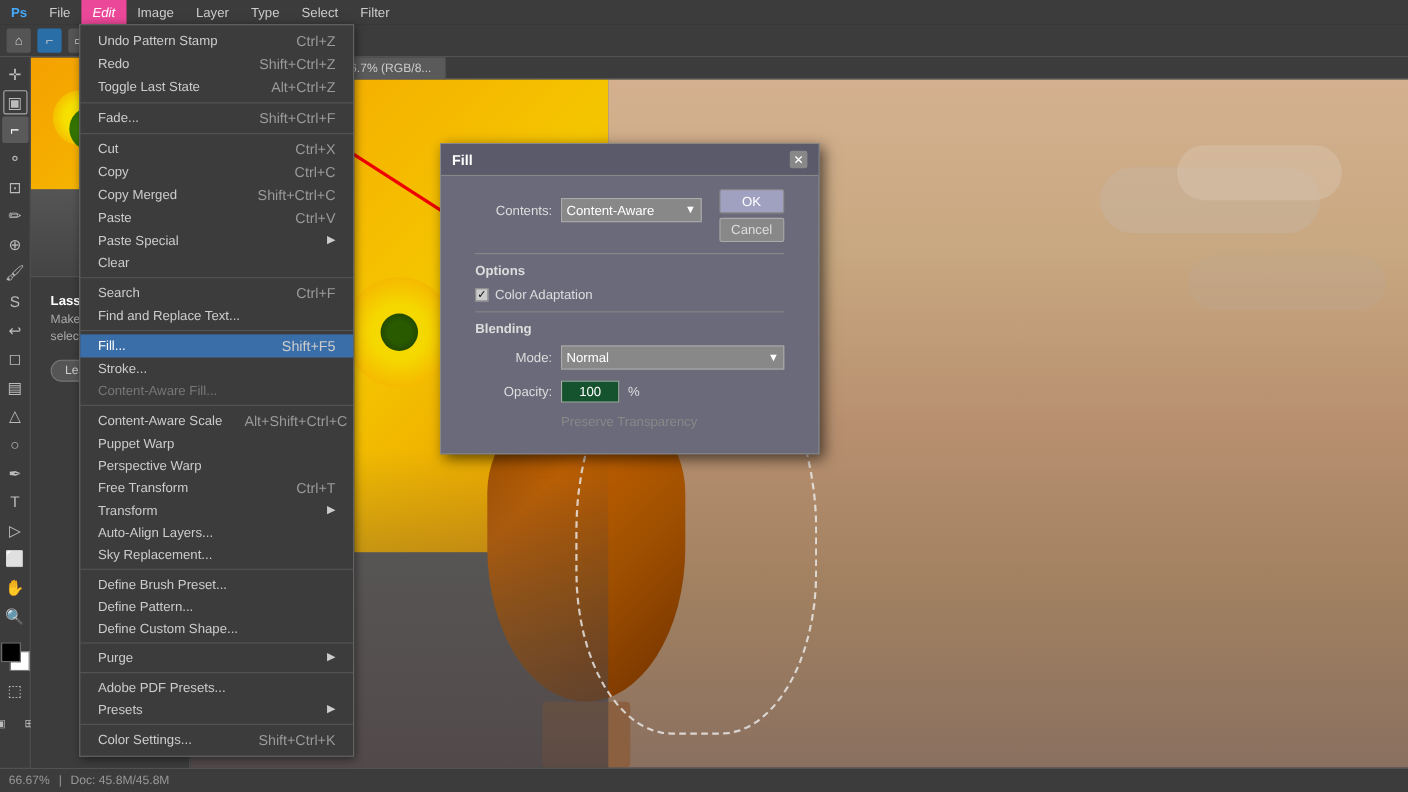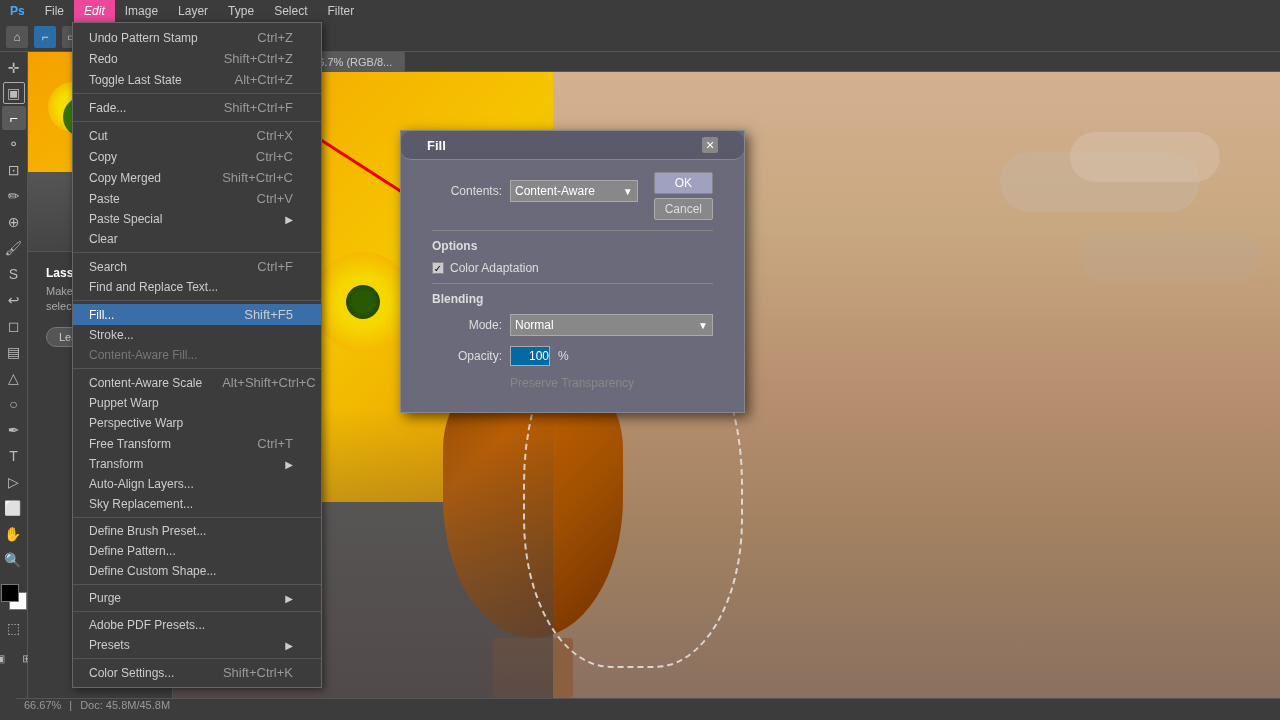--- a/index.html
+++ b/index.html
@@ -102,25 +102,25 @@
     }
 
     
     .status-bar {
       position: absolute;
       bottom: 0; left: 0; right: 0;
       height: 22px;
       background: #3c3c3c;
       border-top: 1px solid #555;
       display: flex;
+      align-items: center;
       padding: 0 8px;
       color: #999;
       font-size: 11px;
       z-index: 100;
-      margin-left: 16px;
     }
 
     
     .info-panel {
       position: absolute;
       top: 52px;
       left: 28px;
       width: 145px;
       bottom: 22px;
       background: #3c3c3c;
@@ -178,22 +178,22 @@
       width: 250px;
       background: #3c3c3c;
       border: 1px solid #666;
       box-shadow: 2px 2px 8px rgba(0,0,0,0.5);
       z-index: 300;
       padding: 4px 0;
     }
     .menu-item {
       display: flex;
       justify-content: space-between;
-      align-items: center;
-      padding: 3px 28px 3px 16px;
+      align-items: flex-start;
+      padding: 3px 16px 3px 16px;
       color: #ccc;
       font-size: 12px;
       cursor: pointer;
       white-space: nowrap;
     }
     .menu-item:hover, .menu-item.highlighted {
       background: #3a6ea8;
       color: #fff;
     }
     .menu-item.disabled {
@@ -223,26 +223,25 @@
       top: 130px;
       left: 400px;
       width: 345px;
       background: #6a6a7a;
       border: 1px solid #888;
       box-shadow: 4px 4px 12px rgba(0,0,0,0.6);
       z-index: 400;
     }
     .fill-dialog-header {
       background: #5a5a6a;
-      padding: 6px 26px;
+      padding: 6px 10px;
       display: flex;
       justify-content: space-between;
       align-items: center;
       border-bottom: 1px solid #888;
-      border-radius: 10px;
     }
     .fill-dialog-title {
       color: #fff;
       font-size: 13px;
       font-weight: bold;
     }
     .fill-dialog-close {
       width: 16px; height: 16px;
       background: #888;
       border-radius: 2px;
@@ -328,27 +327,27 @@
       background: #ccc;
       border: 1px solid #888;
       display: flex; align-items: center; justify-content: center;
       font-size: 10px;
     }
     .fill-checkbox-label {
       color: #ddd;
       font-size: 12px;
     }
     .fill-input {
-      background: #0369a1;
+      background: #14532d;
       border: 1px solid #aaa;
       color: #fff;
       font-size: 12px;
-      width: 40px;
+      width: 53px;
       height: 20px;
-      text-align: right;
+      text-align: center;
     }
     .fill-percent {
       color: #ddd;
       font-size: 12px;
     }
     .fill-preserve {
       color: #888;
       font-size: 12px;
     }
 

